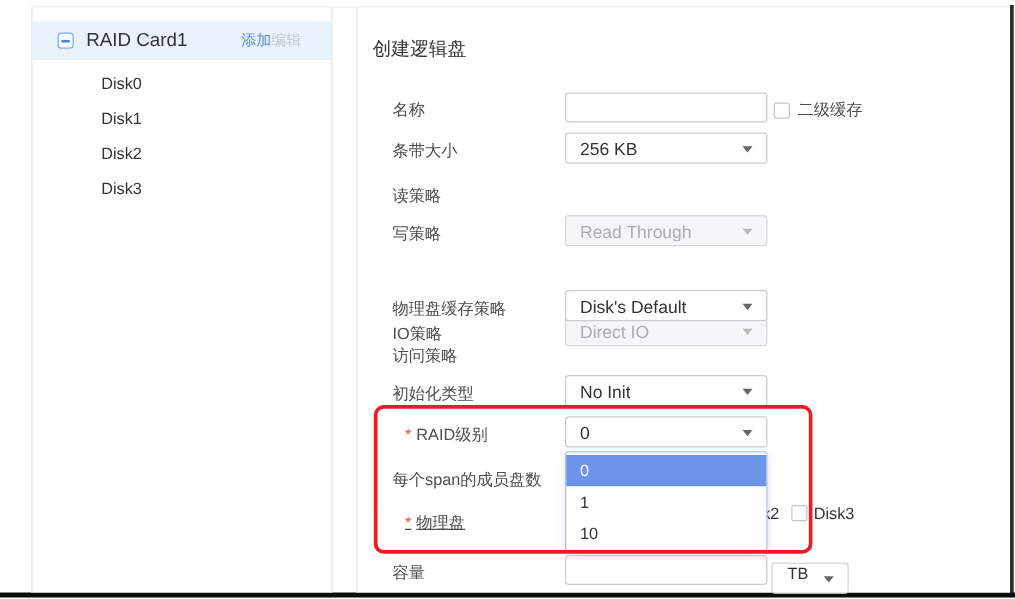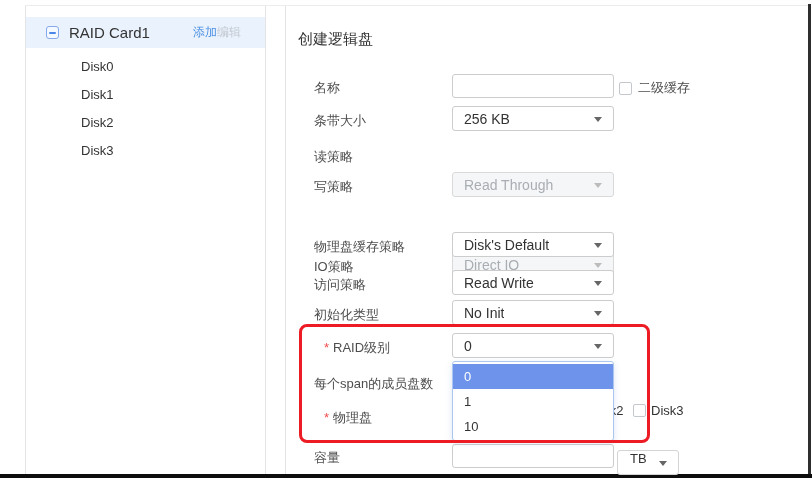--- a/index.html
+++ b/index.html
@@ -147,24 +147,20 @@
     <div class="frow" style="top:226px; height:25px;">
       <span class="flabel" style="top:6px;">物理盘缓存策略</span>
       <div class="select ctl">
         <span class="val">Disk's Default</span>
         <span class="caret"></span>
       </div>
     </div>
 
     <div class="frow" style="top:264px; height:25px;">
       <span class="flabel" style="top:6px;">访问策略</span>
-      <div class="select ctl">
-        <span class="val">Read Write</span>
-        <span class="caret"></span>
-      </div>
     </div>
 
     <div class="frow" style="top:294px; height:25px;">
       <span class="flabel" style="top:6px;">初始化类型</span>
       <div class="select ctl">
         <span class="val">No Init</span>
         <span class="caret"></span>
       </div>
     </div>
 
@@ -174,21 +170,21 @@
         <span class="val">0</span>
         <span class="caret"></span>
       </div>
     </div>
 
     <div class="frow" style="top:363px; height:25px;">
       <span class="flabel" style="top:6px;">每个span的成员盘数</span>
     </div>
 
     <div class="frow" style="top:397px; height:25px;">
-      <span class="flabel req" style="top:6px;"><span class="star">*</span><span>物理盘</span></span>
+      <span class="flabel req" style="top:6px;text-decoration:underline;"><span class="star">*</span><span>物理盘</span></span>
     </div>
     <div class="pd-row">
       <span class="pd-item">
         <span class="cb"></span>
         <span class="pd-label">Disk0</span>
       </span>
       <span class="pd-item">
         <span class="cb"></span>
         <span class="pd-label">Disk1</span>
       </span>

